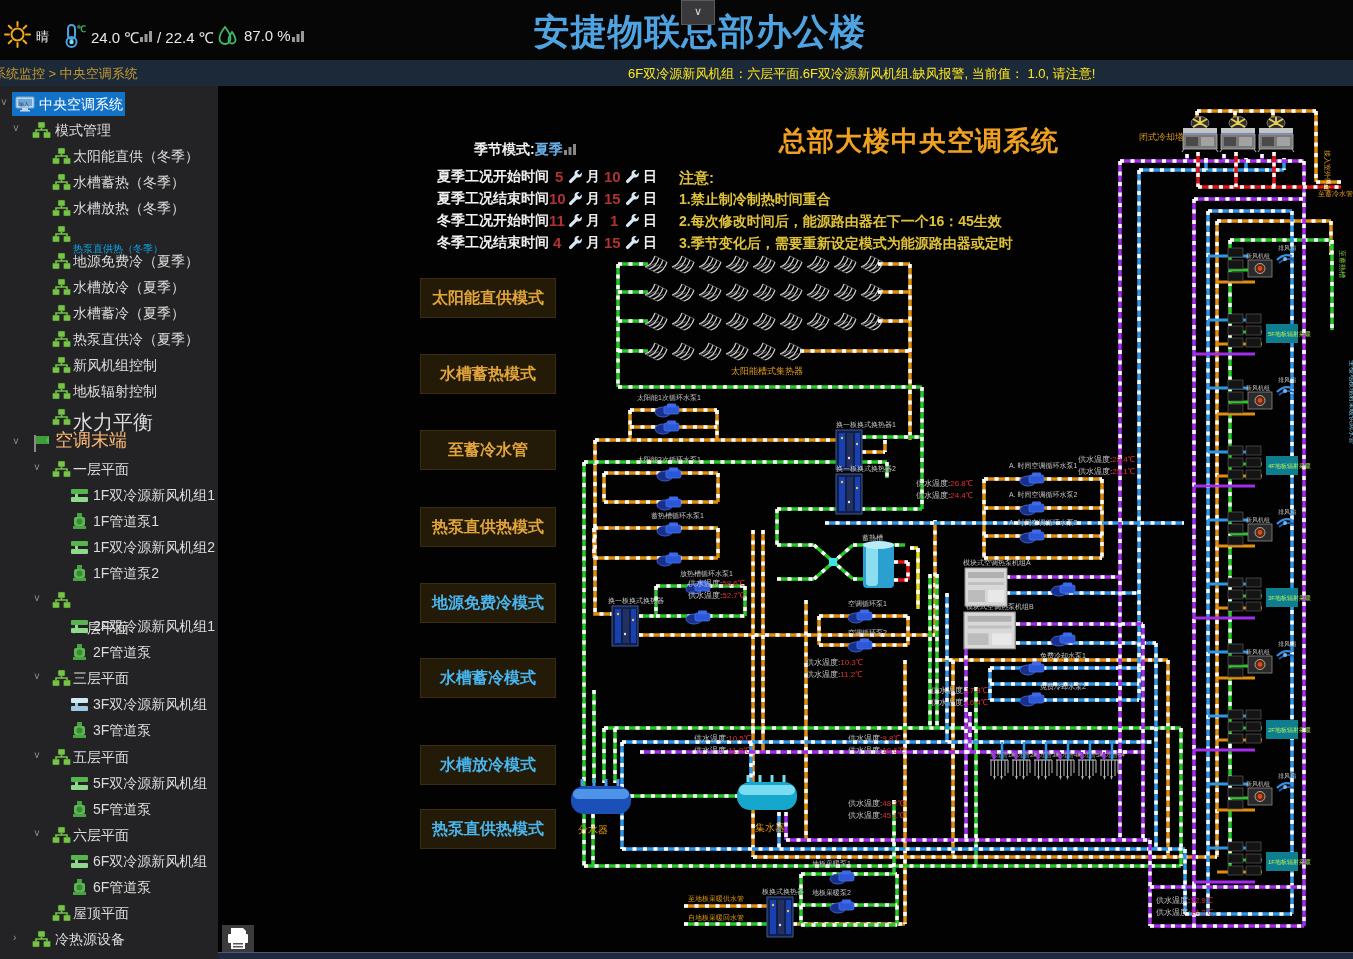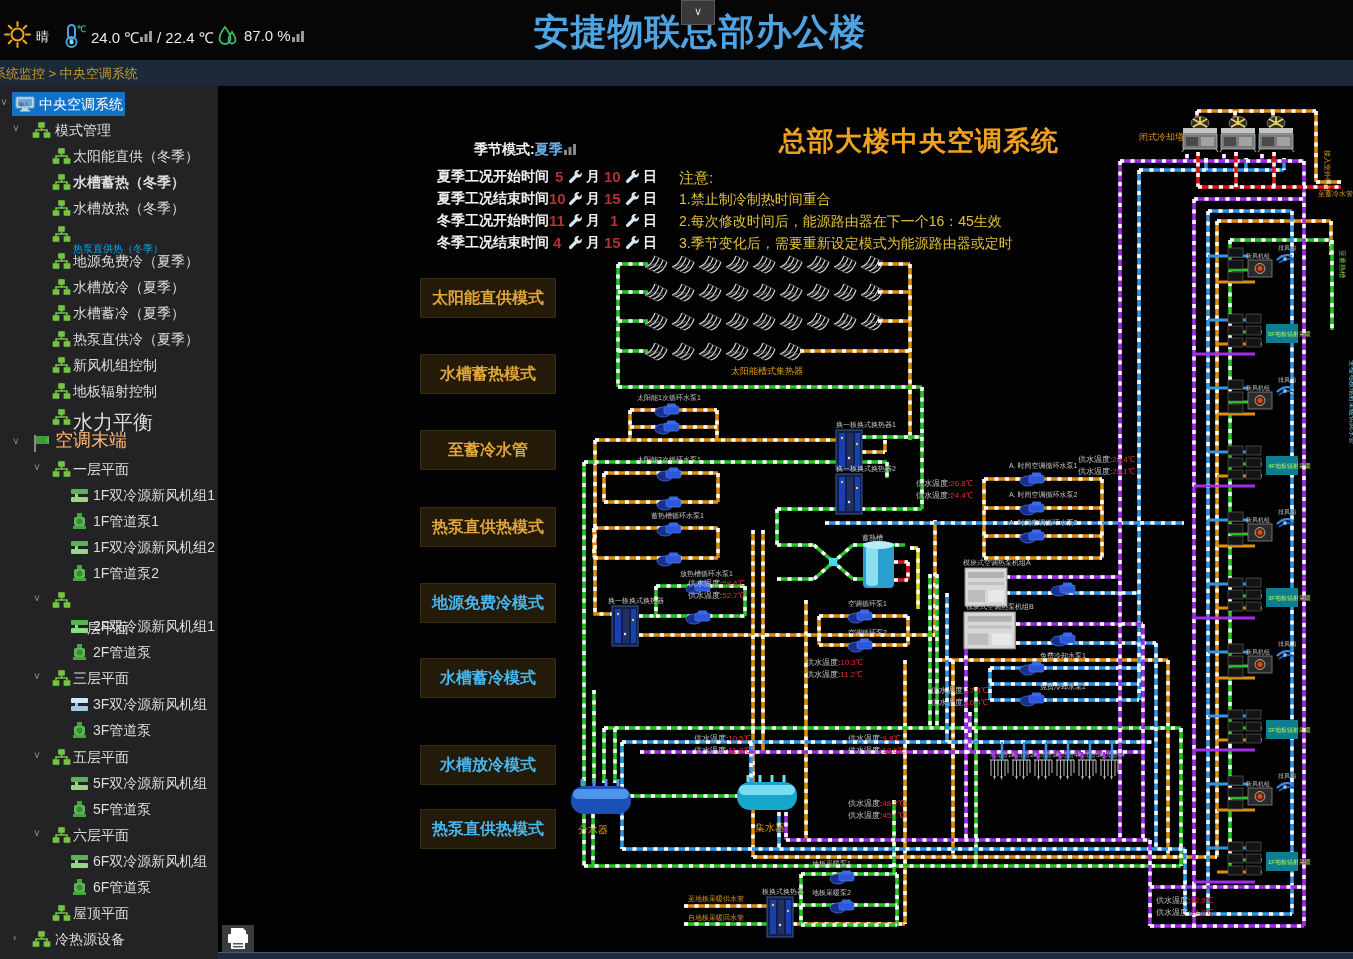--- a/index.html
+++ b/index.html
@@ -19,21 +19,21 @@
 .arw{position:absolute;top:5px;color:#9a9a9a;font-size:10px;}
 .sel{background:#1272c8;color:#fff;}
 
 #bstrip{position:absolute;left:218px;top:952px;width:1135px;height:7px;background:#1f2a3d;border-top:1px solid #49597b;}
 
 .modebtn{position:absolute;left:420px;width:134px;height:38px;background:#231b08;border:1px solid #3a2d0e;text-align:center;font-size:16px;font-weight:bold;line-height:38px;}
 .hotb{color:#e2a43c;}
 .coldb{color:#49b6f0;}
 .schlbl{position:absolute;color:#f0f0f0;font-size:14px;font-weight:bold;}
 .rednum{position:absolute;color:#b03232;font-size:15px;font-weight:bold;}
-.note{position:absolute;color:#e0c23a;font-size:14px;font-weight:normal;}
+.note{position:absolute;color:#e0c23a;font-size:14px;font-weight:bold;}
 #dtitle{position:absolute;left:779px;top:123px;color:#f0a020;font-size:27px;font-weight:bold;letter-spacing:1px;}
 </style>
 </head>
 <body>
 <div id="diagram" class="abs" style="left:218px;top:86px;width:1135px;height:873px;background:#020202;"></div>
 
 <div id="topbar">
   <svg class="abs" style="left:4px;top:21px" width="27" height="27" viewBox="0 0 27 27">
     <circle cx="13.5" cy="13.5" r="6" fill="none" stroke="#f0a818" stroke-width="2"></circle>
     <g stroke="#f0a818" stroke-width="2" stroke-linecap="round">
@@ -70,20 +70,21 @@
     <rect x="1" y="8" width="3" height="5" fill="#999"></rect>
       <rect x="5.5" y="5" width="3" height="8" fill="#999"></rect>
       <rect x="10" y="2" width="3" height="11" fill="#999"></rect>
   </svg>
   <div id="title">安捷物联总部办公楼</div>
   <div id="ddbtn">∨</div>
 </div>
 
 <div id="alarmbar">
   <span id="crumb">系统监控 &gt; 中央空调系统</span>
+  <span id="alarmtxt">6F双冷源新风机组：六层平面.6F双冷源新风机组.缺风报警, 当前值： 1.0, 请注意!</span>
 </div>
 
 <div id="sidebar">
     <span class="arw" style="left:1px;top:11px;">˅</span>
 <svg class="abs" style="left:15px;top:9px" width="20" height="19" viewBox="0 0 20 19">
 <rect x="1" y="2" width="18" height="11" rx="1" fill="#bcd8ee" stroke="#7aa8cc"></rect>
 <rect x="3" y="4" width="14" height="7" fill="#6fa8d8"></rect>
 <rect x="7" y="13" width="6" height="2" fill="#bcd8ee"></rect>
 <rect x="5" y="15" width="10" height="1.5" fill="#bcd8ee"></rect>
 <text x="4" y="11" font-size="5" fill="#335">输入</text>
@@ -123,21 +124,21 @@
 <svg class="abs" style="left:52px;top:87px" width="19" height="19" viewBox="0 0 19 19">
 <g fill="#76c348" stroke="#2a4a1a" stroke-width="0.5">
 <rect x="6" y="1" width="7" height="6" rx="1"></rect>
 <rect x="0.5" y="11" width="7" height="6" rx="1"></rect>
 <rect x="11.5" y="11" width="7" height="6" rx="1"></rect>
 </g>
 <g stroke="#76c348" stroke-width="1.6" fill="none">
 <path d="M9.5 7 V9 M4 11 V9 H15 V11"></path>
 </g>
     </svg>
-<span class="abs" style="left:73px;top:88px;color:#dcdcdc;font-size:14px;font-weight:bold;">水槽蓄热（冬季）</span>
+<span class="abs" style="left:73px;top:88px;color:#dcdcdc;font-size:14px;">水槽蓄热（冬季）</span>
 <svg class="abs" style="left:52px;top:113px" width="19" height="19" viewBox="0 0 19 19">
 <g fill="#76c348" stroke="#2a4a1a" stroke-width="0.5">
 <rect x="6" y="1" width="7" height="6" rx="1"></rect>
 <rect x="0.5" y="11" width="7" height="6" rx="1"></rect>
 <rect x="11.5" y="11" width="7" height="6" rx="1"></rect>
 </g>
 <g stroke="#76c348" stroke-width="1.6" fill="none">
 <path d="M9.5 7 V9 M4 11 V9 H15 V11"></path>
 </g>
     </svg>

